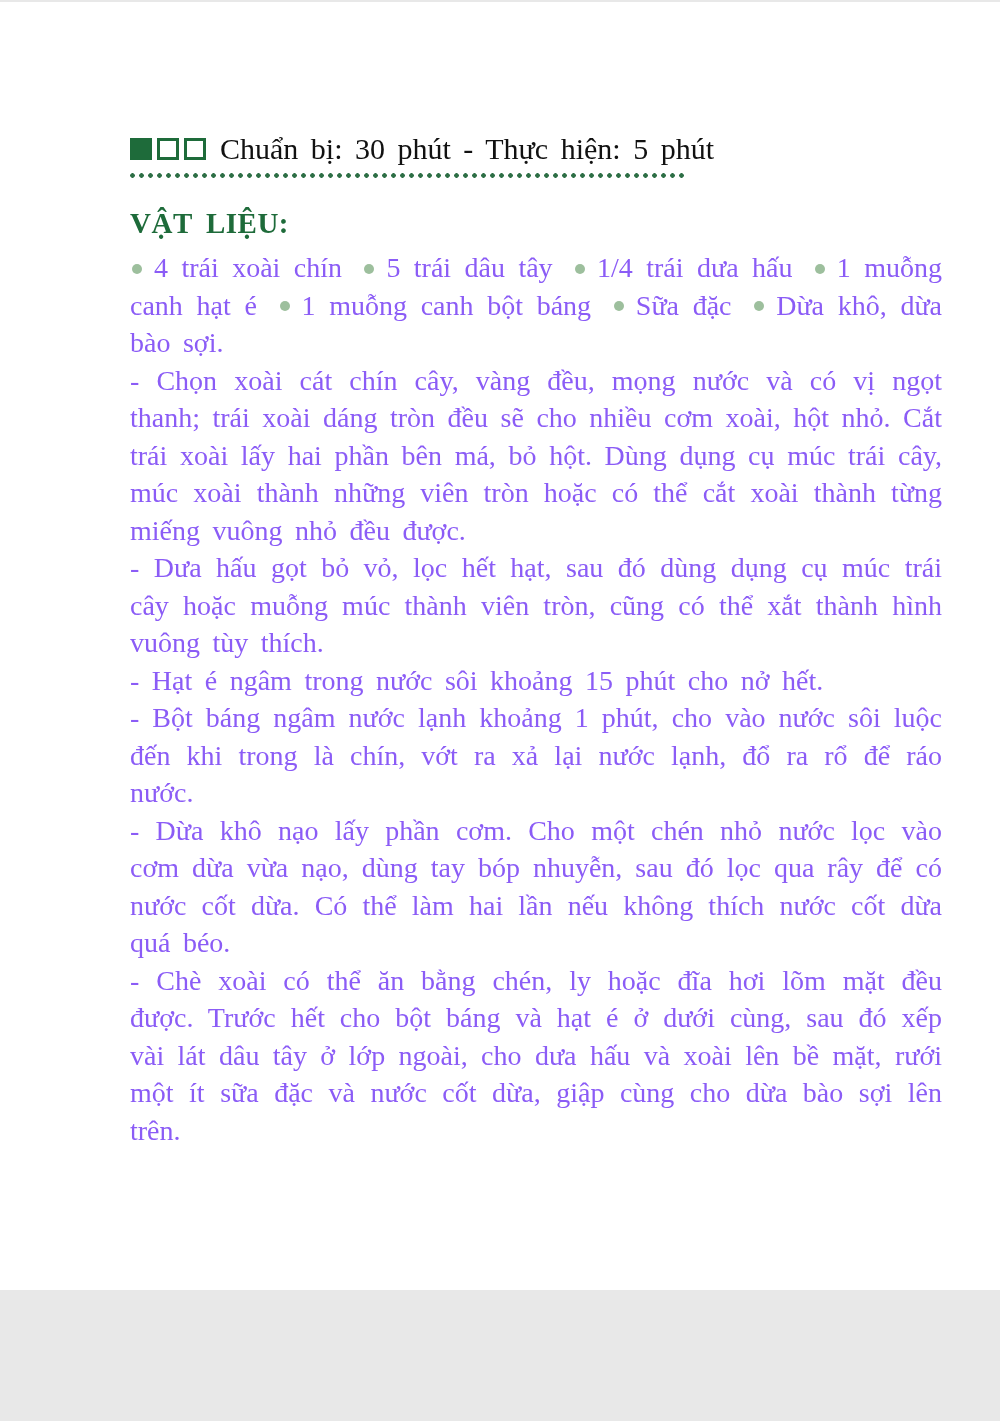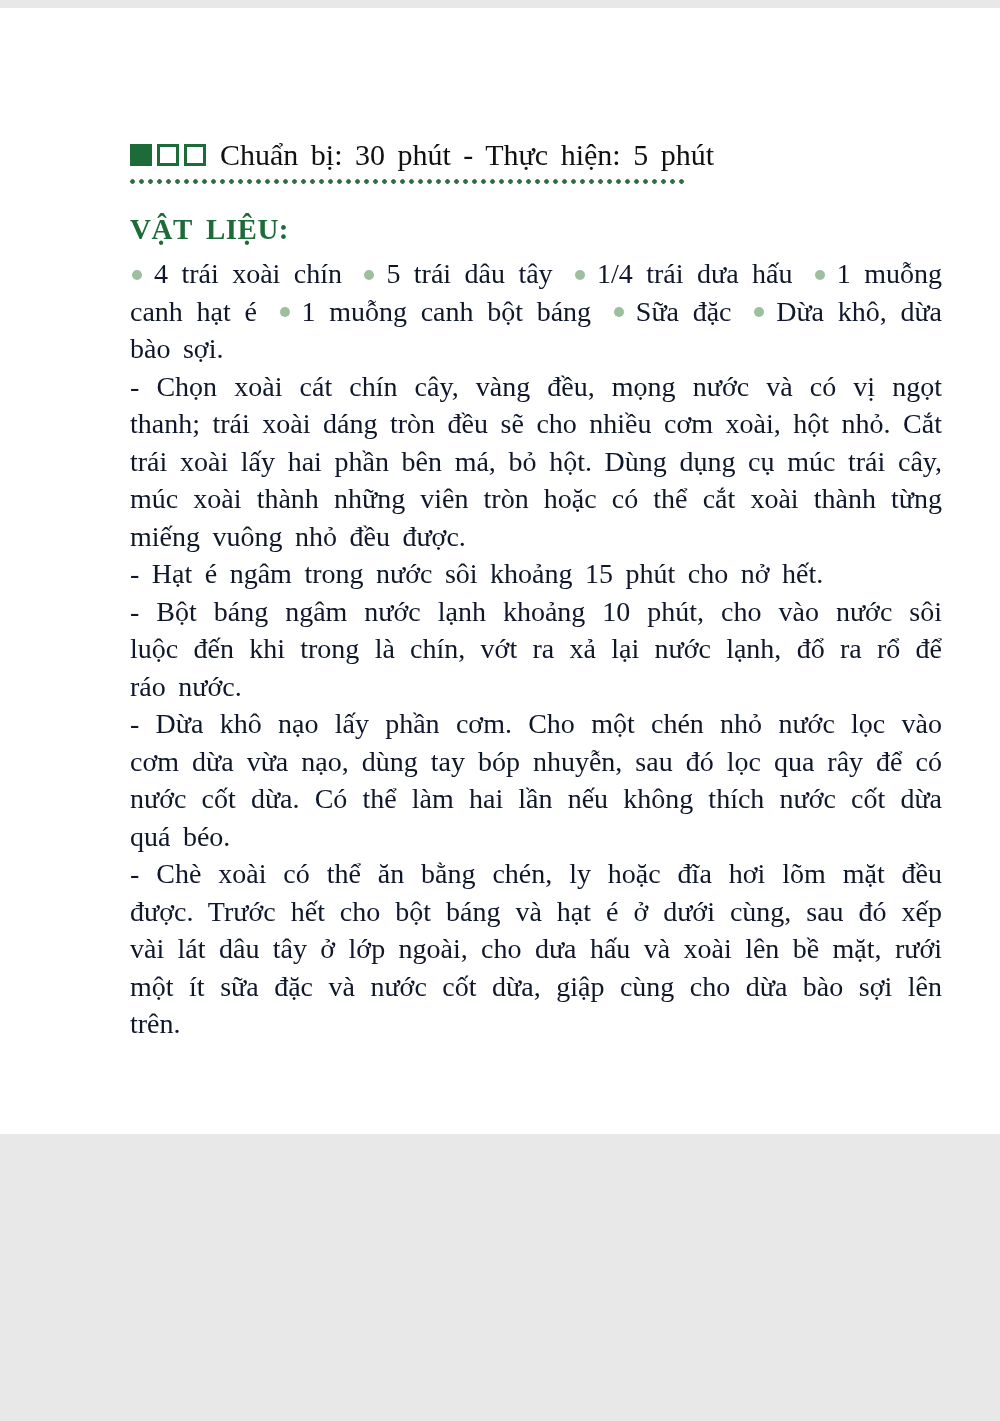--- a/index.html
+++ b/index.html
@@ -3,22 +3,22 @@
 <meta charset="utf-8">
 <style>
   html, body {
     margin: 0;
     padding: 0;
     background: #e8e8e8;
   }
   .page {
     position: relative;
     width: 1000px;
-    height: 1126px;
-    margin: 8px auto;
+    height: 1288px;
+    margin: 2px auto;
     background: #ffffff;
     overflow: hidden;
     font-family: "Liberation Serif", "DejaVu Serif", serif;
     color: #161616;
   }
   .content {
     position: absolute;
     left: 130px;
     top: 130px;
     width: 812px;
@@ -72,21 +72,21 @@
   }
   .section-heading.method { margin-top: 13px; }
 
   
   .body-text {
     margin: 0;
     font-size: 28px;
     line-height: 37.5px;
     text-align: justify;
     word-spacing: 5.5px;
-    color: #0f172a;
+    color: #8b5cf6;
   }
   .bullet {
     display: inline-block;
     width: 10px;
     height: 10px;
     border-radius: 50%;
     background: #9dbf9d;
     margin: 0 12px 4px 9px;
     vertical-align: middle;
   }
@@ -129,22 +129,23 @@
         </span>
       <span>Chuẩn bị: 30 phút - Thực hiện: 5 phút</span>
     </div>
     <div class="dotted"></div>
 
     <h2 class="section-heading">VẬT LIỆU:</h2>
     <p class="body-text"><span class="bullet first"></span><span>4 trái xoài chín</span> <span class="bullet"></span><span>5 trái dâu tây</span> <span class="bullet"></span><span>1/4 trái dưa hấu</span> <span class="bullet"></span><span>1 muỗng canh hạt é</span> <span class="bullet"></span><span>1 muỗng canh bột báng</span> <span class="bullet"></span><span>Sữa đặc</span> <span class="bullet"></span><span>Dừa khô, dừa bào sợi.</span></p>
 
     <div>
         <p class="body-text">- Chọn xoài cát chín cây, vàng đều, mọng nước và có vị ngọt thanh; trái xoài dáng tròn đều sẽ cho nhiều cơm xoài, hột nhỏ. Cắt trái xoài lấy hai phần bên má, bỏ hột. Dùng dụng cụ múc trái cây, múc xoài thành những viên tròn hoặc có thể cắt xoài thành từng miếng vuông nhỏ đều được.</p>
+        <p class="body-text">- Dưa hấu gọt bỏ vỏ, lọc hết hạt, sau đó dùng dụng cụ múc trái cây hoặc muỗng múc thành viên tròn, cũng có thể xắt thành hình vuông tùy thích.</p>
         <p class="body-text">- Hạt é ngâm trong nước sôi khoảng 15 phút cho nở hết.</p>
-        <p class="body-text">- Bột báng ngâm nước lạnh khoảng 10 phút, cho vào nước sôi luộc đến khi trong là chín, vớt ra xả lại nước lạnh, đổ ra rổ để ráo nước.</p>
+        <p class="body-text">- Bột báng ngâm nước lạnh khoảng 1 phút, cho vào nước sôi luộc đến khi trong là chín, vớt ra xả lại nước lạnh, đổ ra rổ để ráo nước.</p>
         <p class="body-text">- Dừa khô nạo lấy phần cơm. Cho một chén nhỏ nước lọc vào cơm dừa vừa nạo, dùng tay bóp nhuyễn, sau đó lọc qua rây để có nước cốt dừa. Có thể làm hai lần nếu không thích nước cốt dừa quá béo.</p>
         <p class="body-text">- Chè xoài có thể ăn bằng chén, ly hoặc đĩa hơi lõm mặt đều được. Trước hết cho bột báng và hạt é ở dưới cùng, sau đó xếp vài lát dâu tây ở lớp ngoài, cho dưa hấu và xoài lên bề mặt, rưới một ít sữa đặc và nước cốt dừa, giập cùng cho dừa bào sợi lên trên.</p>
       </div>
 
   </div>
 
   <div class="page-footer">
     <span class="page-number">5</span>
     <span class="squares footer-squares">
         <span class="sq"></span>

